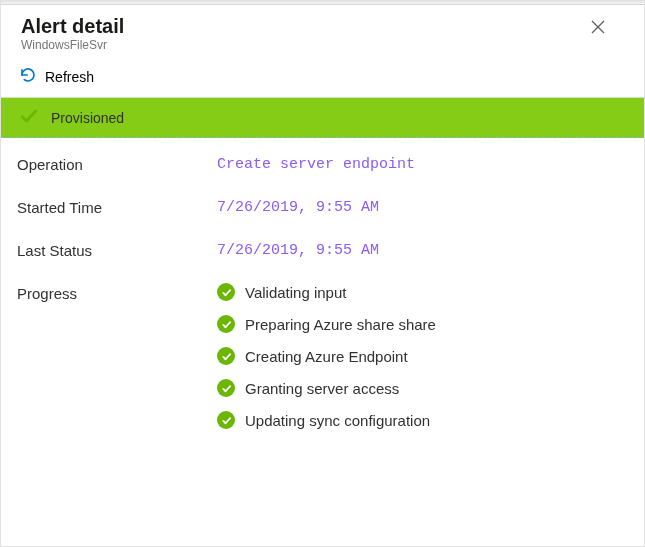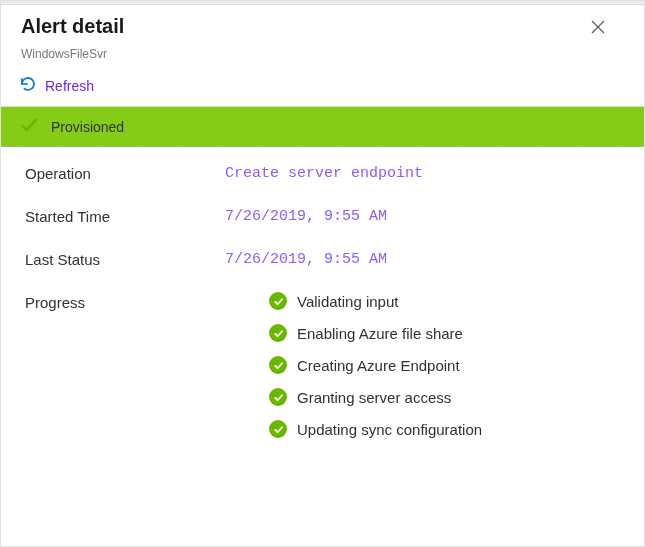--- a/index.html
+++ b/index.html
@@ -20,57 +20,57 @@
     height: 4px;
     background: linear-gradient(#e5e5e5,#f4f4f4);
     border-bottom: 1px solid #d8d8d8;
   }
   .header {
     padding: 10px 32px 4px 20px;
     display: flex; align-items: flex-start; justify-content: space-between;
   }
   .title-group { display:flex; flex-direction:column; }
   .title { font-size: 20px; font-weight: 600; color:#1b1a19; }
-  .subtitle { font-size: 12px; color:#767676; margin-top:9px; }
+  .subtitle { font-size: 12px; color:#767676; margin-top:0px; }
   .close-btn {
     width: 28px; height:28px; display:flex; align-items:center; justify-content:center;
     color:#605e5c; cursor:pointer; font-size: 18px;
   }
   .toolbar {
     padding: 10px 18px 10px 18px;
     display:flex; align-items:flex-start; gap:8px;
-    font-size: 14px; color:#6d28d9;
+    font-size: 14px; color:#000000;
   }
   .refresh-btn { display:flex; align-items:center; gap:8px; cursor:pointer; }
   .refresh-btn .icon { color:#0078d4; }
   .status-banner {
     background: #84cc16;
     border-top: 1px solid #cde9b5;
     border-bottom: 1px dashed #7bc1c1;
     padding: 8px 18px;
     display:flex; align-items:center; gap:12px;
     font-size: 14px;
     color:#323130;
   }
   .detail-grid {
-    padding: 18px 24px;
+    padding: 18px 16px;
     display:grid;
     grid-template-columns: 200px 1fr;
     row-gap: 26px;
     font-size: 15px;
     color:#323130;
     align-items: start;
   }
   .label { color:#323130; }
   .value { color:#8b5cf6;font-family:Liberation Mono, monospace; }
   .progress-list {
     display:flex; flex-direction:column; gap:14px; margin-top:-2px;
   }
   .progress-item {
-    display:flex; align-items:center; gap:10px;margin-left:44px;
+    display:flex; align-items:center; gap:10px;
   }
   .check-circle {
     width:18px; height:18px; border-radius:50%;
     background:#6bb700; display:flex; align-items:center; justify-content:center;
     flex-shrink:0;
   }
   .check-circle svg { width:11px; height:11px; }
   .big-check svg { width:20px; height:20px; }
 </style>
 </head>
@@ -134,21 +134,21 @@
             </svg>
           </span>
         <span>Validating input</span>
       </div>
       <div class="progress-item">
         <span class="check-circle">
             <svg viewBox="0 0 24 24" fill="none" stroke="#fff" stroke-width="4" stroke-linecap="round" stroke-linejoin="round">
               <polyline points="5 13 10 18 20 7"></polyline>
             </svg>
           </span>
-        <span>Enabling Azure file share</span>
+        <span>Preparing Azure share share</span>
       </div>
       <div class="progress-item">
         <span class="check-circle">
             <svg viewBox="0 0 24 24" fill="none" stroke="#fff" stroke-width="4" stroke-linecap="round" stroke-linejoin="round">
               <polyline points="5 13 10 18 20 7"></polyline>
             </svg>
           </span>
         <span>Creating Azure Endpoint</span>
       </div>
       <div class="progress-item">

